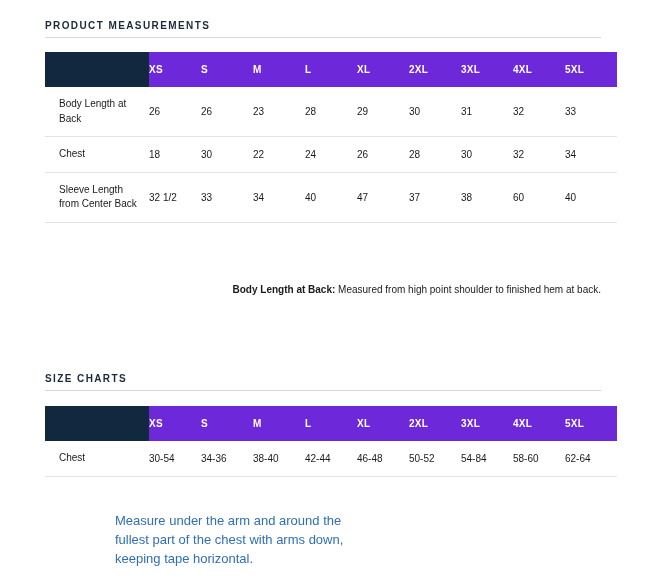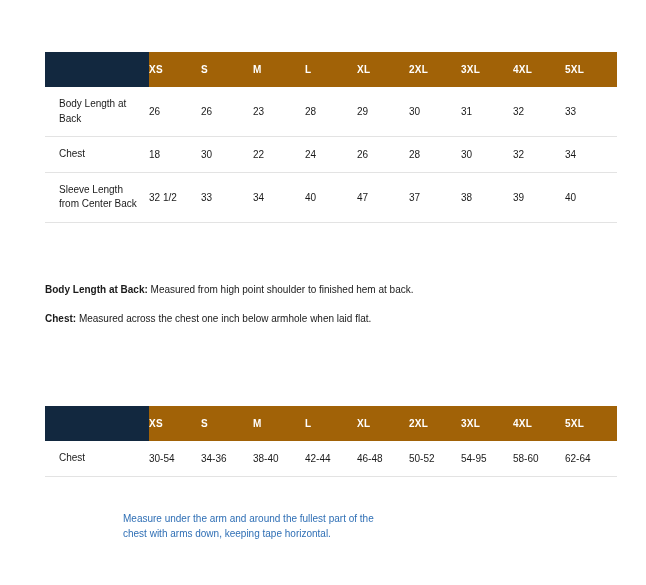--- a/index.html
+++ b/index.html
@@ -34,21 +34,21 @@
     border-bottom: 1px solid #d8d8d8;
     text-transform: uppercase;
   }
   table.measure {
     width: 100%;
     border-collapse: collapse;
     table-layout: fixed;
     font-size: 10px;
   }
   table.measure thead th {
-    background: #a16207;
+    background: #6d28d9;
     color: #ffffff;
     font-size: 10px;
     font-weight: bold;
     text-align: left;
     padding: 12px 0 12px 0;
     letter-spacing: 0.3px;
   }
   table.measure thead th.rowlabel-head {
     background: #12283f;
     width: 90px;
@@ -76,40 +76,43 @@
 
   .notes {
     position: absolute;
     left: 45px;
     width: 556px;
     font-size: 10px;
     line-height: 1.5;
   }
   .note-line {
     margin-bottom: 14px;
+    text-align: right;
   }
   .note-line b {
     font-weight: bold;
   }
   .tip {
     position: absolute;
     left: 115px;
     top: 512px;
     width: 260px;
-    font-size: 10px;
+    font-size: 13px;
     line-height: 1.45;
     color: #2f6fb5;
-    margin-left: 8px;
   }
 </style>
 </head>
 <body>
 
 <div class="page">
 
+  <div class="section" style="top:20px;">
+    <div class="section-title">PRODUCT MEASUREMENTS</div>
+  </div>
 
   <div class="section" style="top:52px;">
     <table class="measure">
       <thead>
         <tr>
           <th class="rowlabel-head"></th>
           <th class="c-size">XS</th>
           <th class="c-size">S</th>
           <th class="c-size">M</th>
           <th class="c-size">L</th>
@@ -147,36 +150,36 @@
         </tr>
         <tr>
           <td class="rowlabel">Sleeve Length from Center Back</td>
           <td>32 1/2</td>
           <td>33</td>
           <td>34</td>
           <td>40</td>
           <td>47</td>
           <td>37</td>
           <td>38</td>
-          <td>39</td>
+          <td>60</td>
           <td>40</td>
         </tr>
       </tbody>
     </table>
   </div>
 
   <div class="notes" style="top:282px;">
     <div class="note-line">
       <b>Body Length at Back:</b><span> Measured from high point shoulder to finished hem at back.</span>
     </div>
-    <div class="note-line">
-      <b>Chest:</b><span> Measured across the chest one inch below armhole when laid flat.</span>
-    </div>
-  </div>
-
+  </div>
+
+  <div class="section" style="top:373px;">
+    <div class="section-title">SIZE CHARTS</div>
+  </div>
 
   <div class="section" style="top:406px;">
     <table class="measure">
       <thead>
         <tr>
           <th class="rowlabel-head"></th>
           <th class="c-size">XS</th>
           <th class="c-size">S</th>
           <th class="c-size">M</th>
           <th class="c-size">L</th>
@@ -189,21 +192,21 @@
       </thead>
       <tbody>
         <tr>
           <td class="rowlabel">Chest</td>
           <td>30-54</td>
           <td>34-36</td>
           <td>38-40</td>
           <td>42-44</td>
           <td>46-48</td>
           <td>50-52</td>
-          <td>54-95</td>
+          <td>54-84</td>
           <td>58-60</td>
           <td>62-64</td>
         </tr>
       </tbody>
     </table>
   </div>
 
   <div class="tip">Measure under the arm and around the fullest part of the chest with arms down, keeping tape horizontal.</div>
 
 </div>

